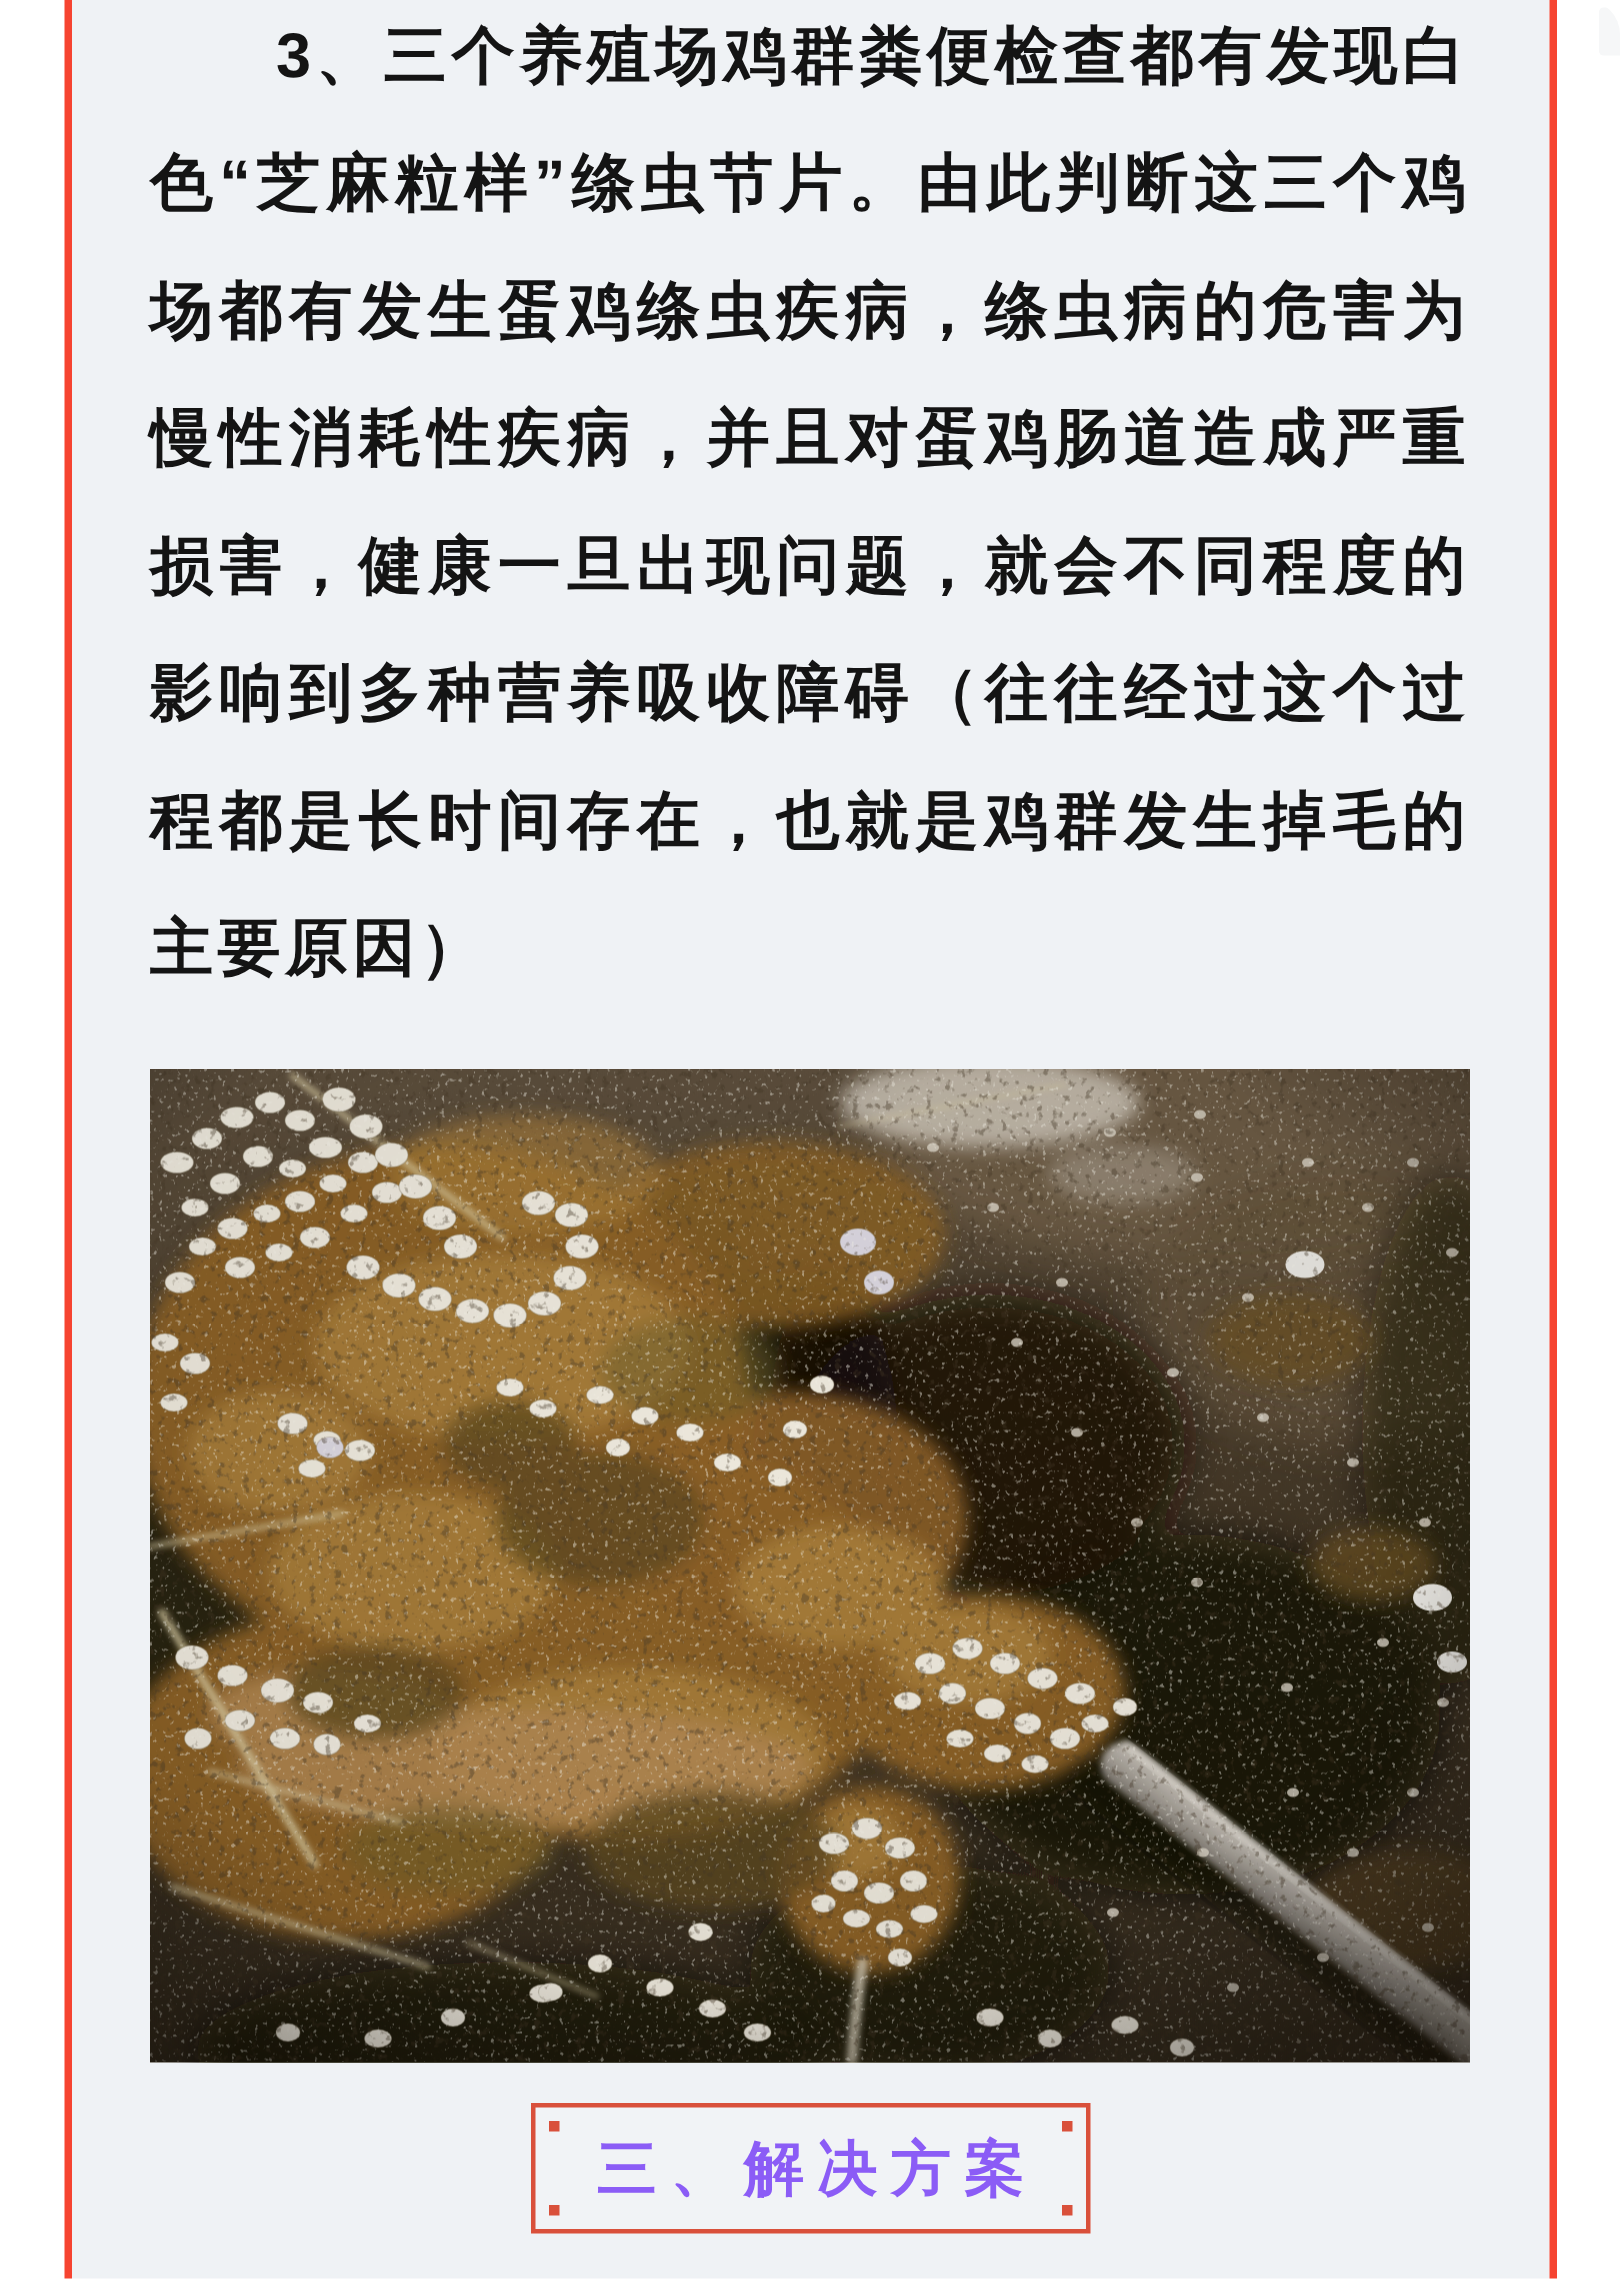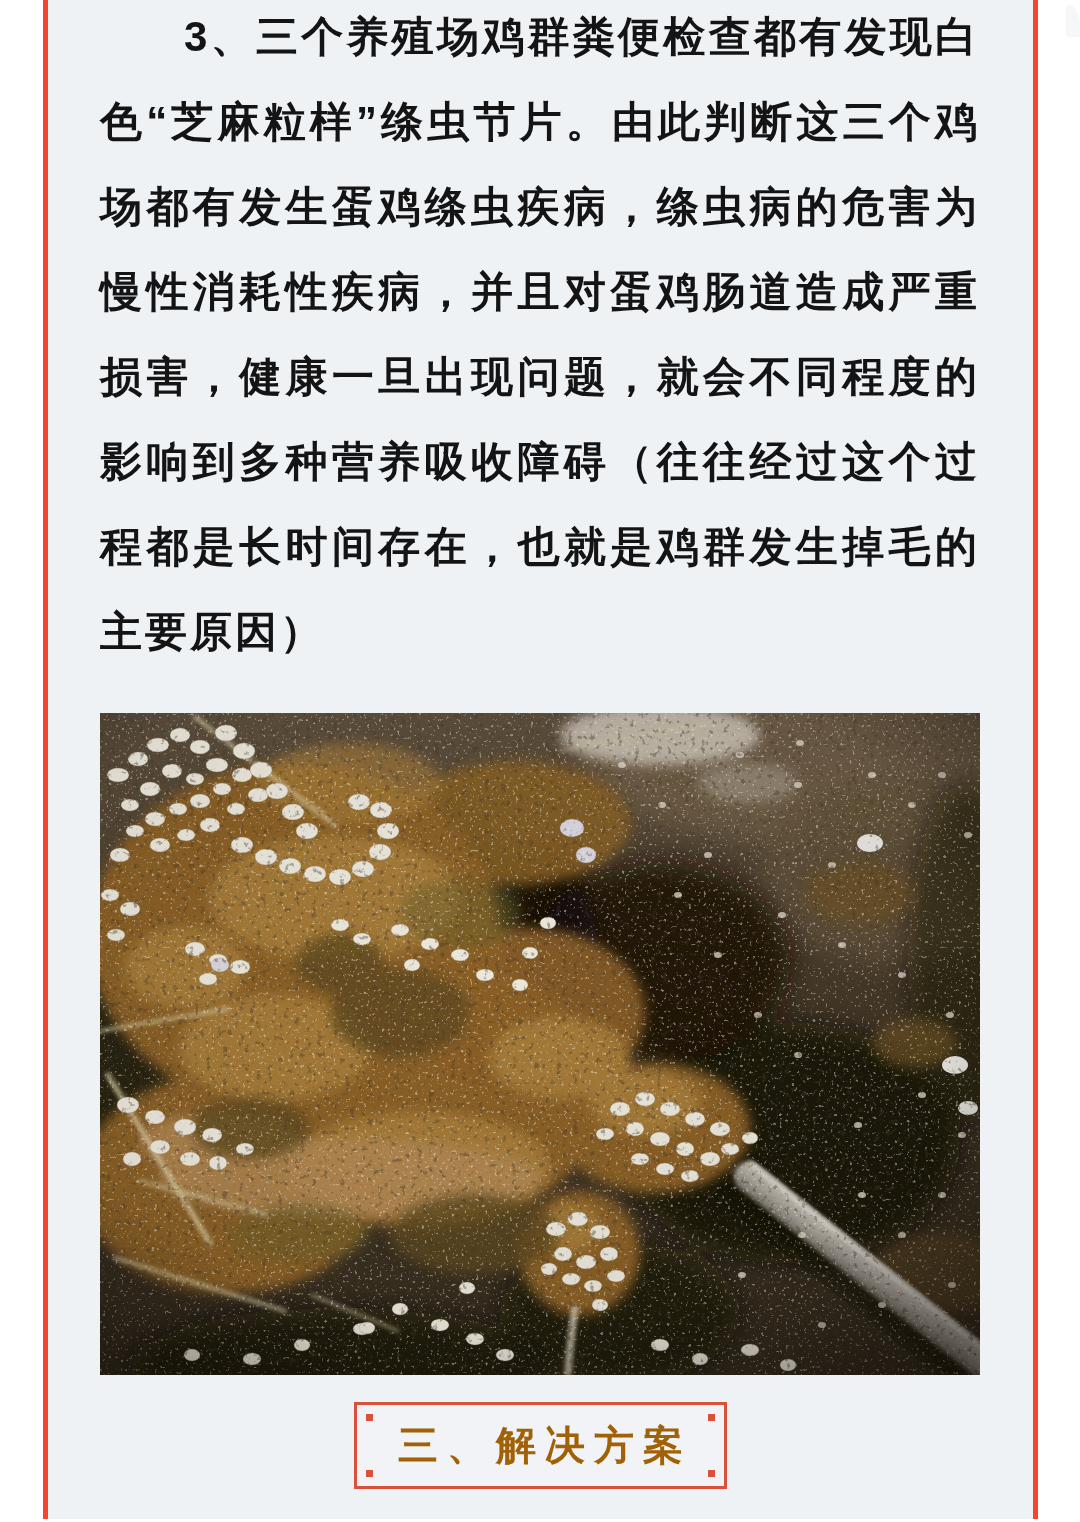--- a/index.html
+++ b/index.html
@@ -28,21 +28,21 @@
     position:absolute;left:52px;top:713px;width:880px;height:662px;
     margin:0;overflow:hidden;background:#3c3224;
   }
   .photo svg{display:block;width:100%;height:100%;filter:blur(0.4px);}
   .section-heading{
     position:absolute;left:306px;top:1402px;width:373px;height:87px;
     box-sizing:border-box;border:3px solid #d9503b;background:#f1f3f6;
     display:flex;align-items:center;justify-content:center;
   }
   .section-heading .label{
-    font-size:40px;font-weight:700;color:#a16207;letter-spacing:9px;
+    font-size:40px;font-weight:700;color:#8b5cf6;letter-spacing:9px;
     white-space:nowrap;text-indent:9px;
   }
   .dot{position:absolute;width:7px;height:7px;background:#d9503b;}
   .dot.tl{left:9px;top:9px;}
   .dot.tr{right:9px;top:9px;}
   .dot.bl{left:9px;bottom:9px;}
   .dot.br{right:9px;bottom:9px;}
 </style>
 </head>
 <body>

